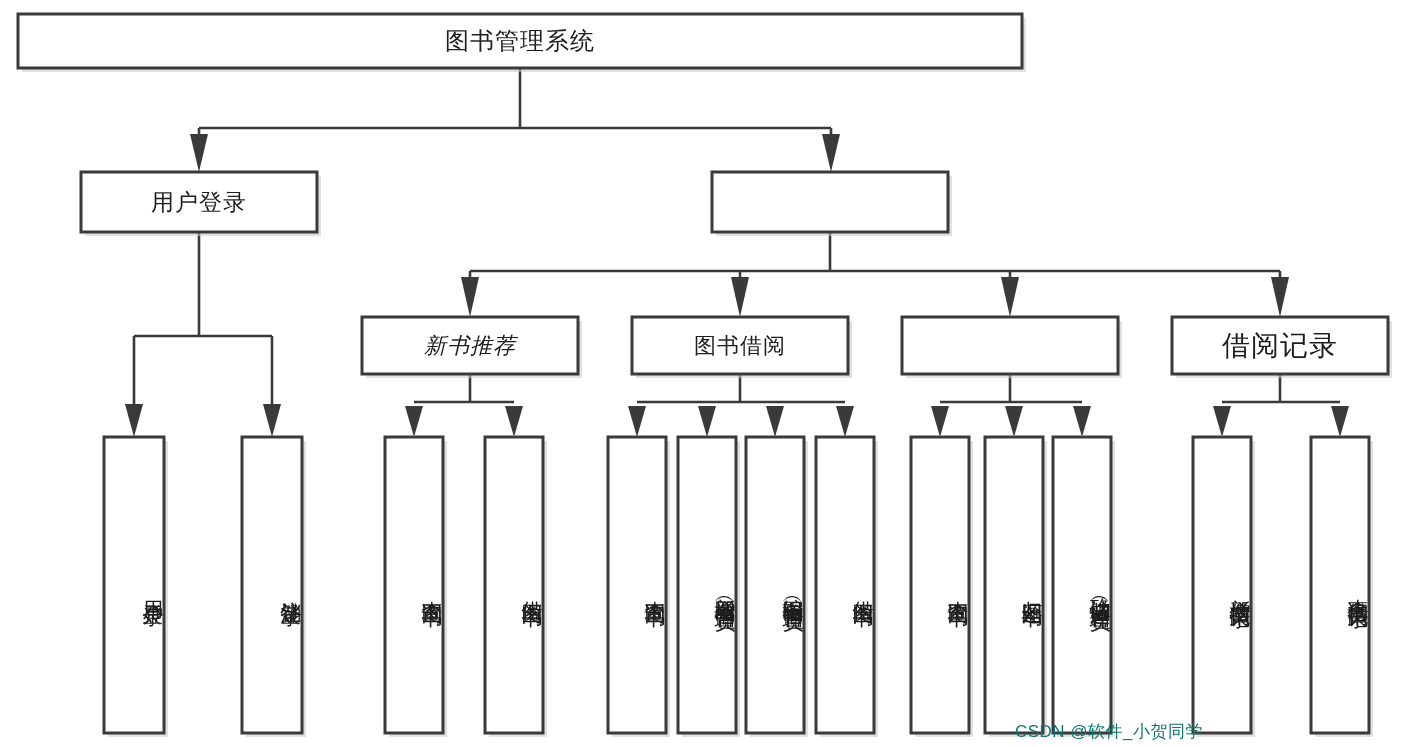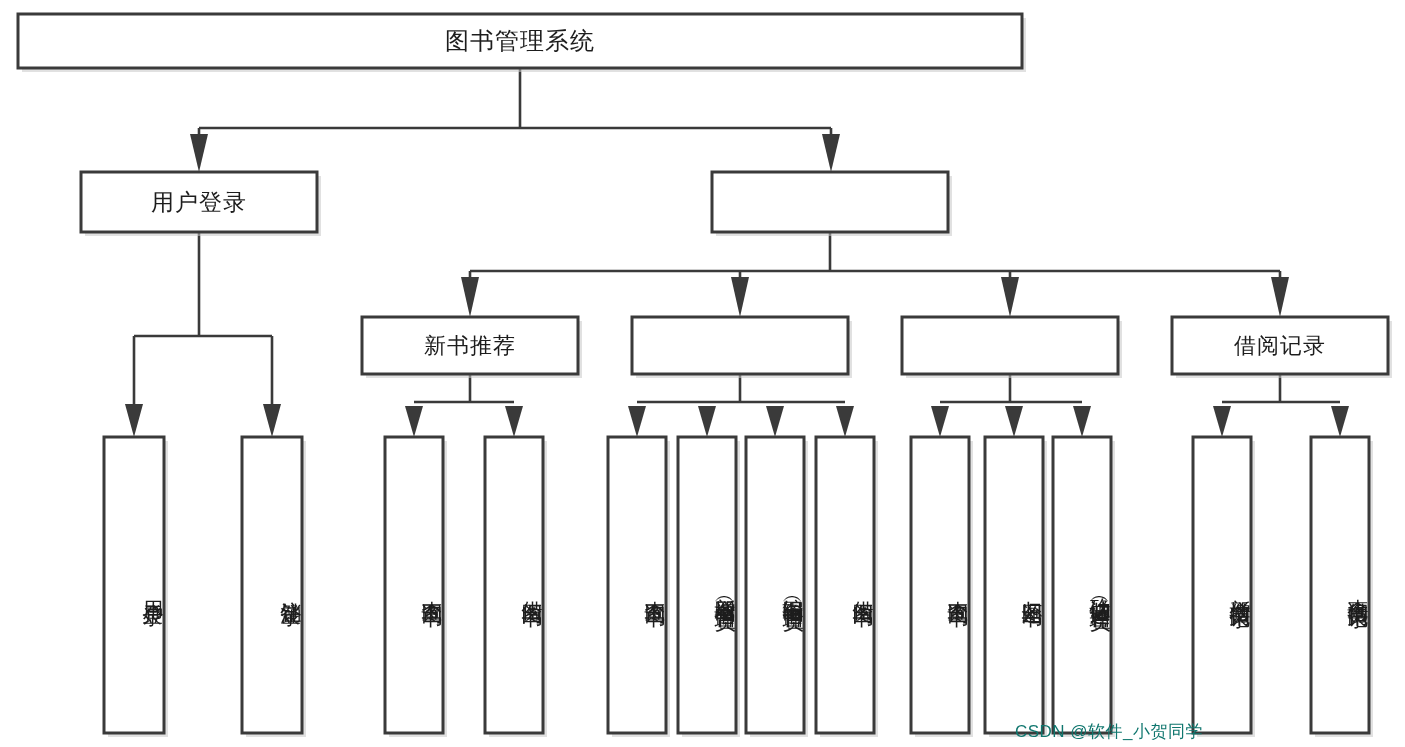--- a/index.html
+++ b/index.html
@@ -239,22 +239,23 @@
     <g>
       <rect class="node-shadow" x="1315" y="441" width="58" height="296"></rect>
       <rect class="node-box" x="1311" y="437" width="58" height="296"></rect>
     </g>
   </svg>
 
   <div class="node-label horizontal" style="left:18px; top:14px; width:1004px; height:54px; font-size:24px;">图书管理系统</div>
 
   <div class="node-label horizontal" style="left:81px; top:172px; width:236px; height:60px; font-size:23px;">用户登录</div>
 
-  <div class="node-label horizontal" style="left:362px; top:317px; width:216px; height:57px; font-size:22px;">新书推荐</div>
-  <div class="node-label horizontal" style="left:1172px; top:317px; width:216px; height:57px; font-size:22px;">借阅记录</div>
+  <div class="node-label horizontal" style="left:362px; top:317px; width:216px; height:57px; font-size:22px;font-style:italic;">新书推荐</div>
+  <div class="node-label horizontal" style="left:632px; top:317px; width:216px; height:57px; font-size:22px;">图书借阅</div>
+  <div class="node-label horizontal" style="left:1172px; top:317px; width:216px; height:57px; font-size:28px;">借阅记录</div>
 
   <div class="node-label vertical" style="left:104px; top:505px; width:60px; height:160px;">用户登录</div>
   <div class="node-label vertical" style="left:242px; top:505px; width:60px; height:160px;">注销登录</div>
   <div class="node-label vertical" style="left:385px; top:505px; width:58px; height:160px;">查询图书</div>
   <div class="node-label vertical" style="left:485px; top:505px; width:58px; height:160px;">借阅图书</div>
   <div class="node-label vertical" style="left:608px; top:505px; width:58px; height:160px;">查询图书</div>
   <div class="node-label vertical pad-small" style="left:678px; top:443px; width:58px; height:290px;">新增图书（管理员）</div>
   <div class="node-label vertical pad-small" style="left:746px; top:443px; width:58px; height:290px;">编辑图书（管理员）</div>
   <div class="node-label vertical" style="left:816px; top:505px; width:58px; height:160px;">借阅图书</div>
   <div class="node-label vertical" style="left:911px; top:505px; width:58px; height:160px;">查询图书</div>

